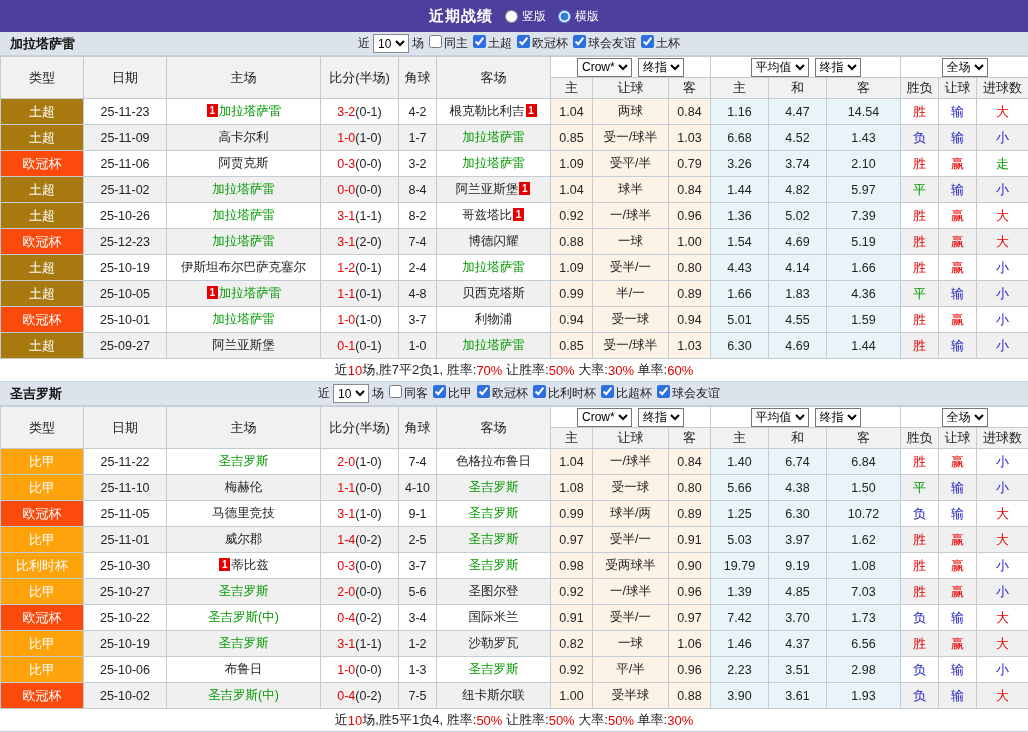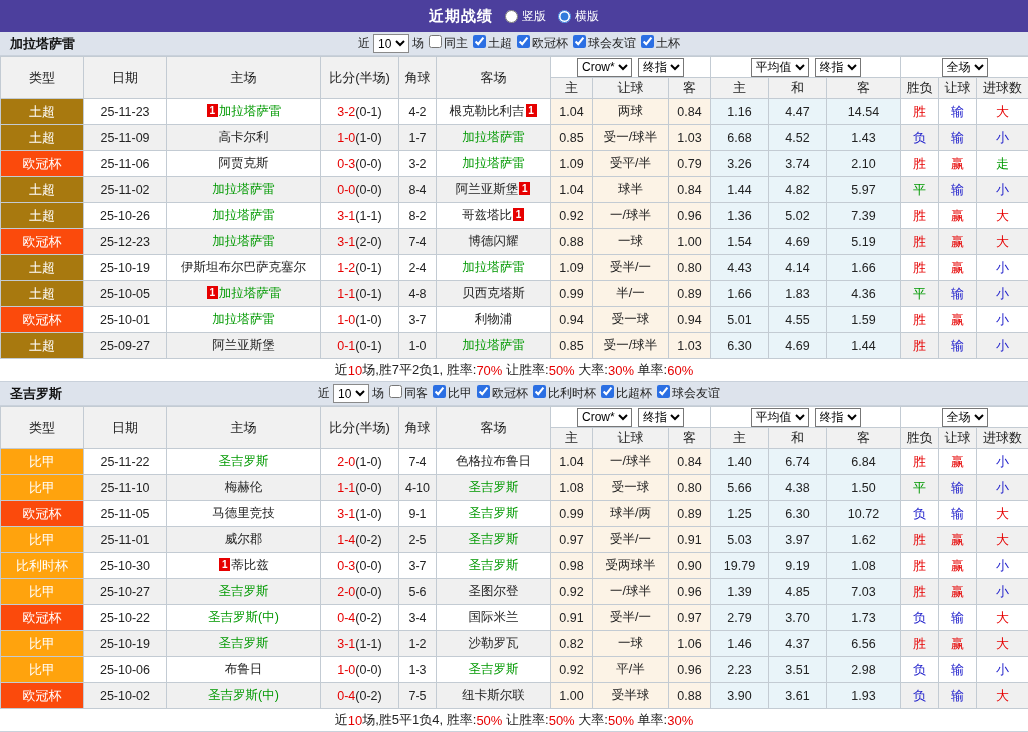--- a/index.html
+++ b/index.html
@@ -499,21 +499,21 @@
           <tr>
             <td class="c-type" style="background: rgb(251, 74, 12);">欧冠杯</td>
             <td class="c-date">25-10-22</td>
             <td class="c-team"><span class="team-green">圣吉罗斯(中)</span></td>
             <td class="c-score"><span class="score-main">0-4</span><span class="score-half">(0-2)</span></td>
             <td class="c-corner">3-4</td>
             <td class="c-team"><span class="team-black">国际米兰</span></td>
             <td class="c-odds">0.91</td>
             <td class="c-odds">受半/一</td>
             <td class="c-odds">0.97</td>
-            <td class="c-avg">2.79</td>
+            <td class="c-avg">7.42</td>
             <td class="c-avg">3.70</td>
             <td class="c-avg">1.73</td>
             <td class="c-res" style="color: rgb(34, 34, 204);">负</td>
             <td class="c-res" style="color: rgb(34, 34, 204);">输</td>
             <td class="c-res" style="color: rgb(230, 0, 0);">大</td>
           </tr>
           <tr>
             <td class="c-type" style="background: rgb(255, 163, 13);">比甲</td>
             <td class="c-date">25-10-19</td>
             <td class="c-team"><span class="team-green">圣吉罗斯</span></td>

